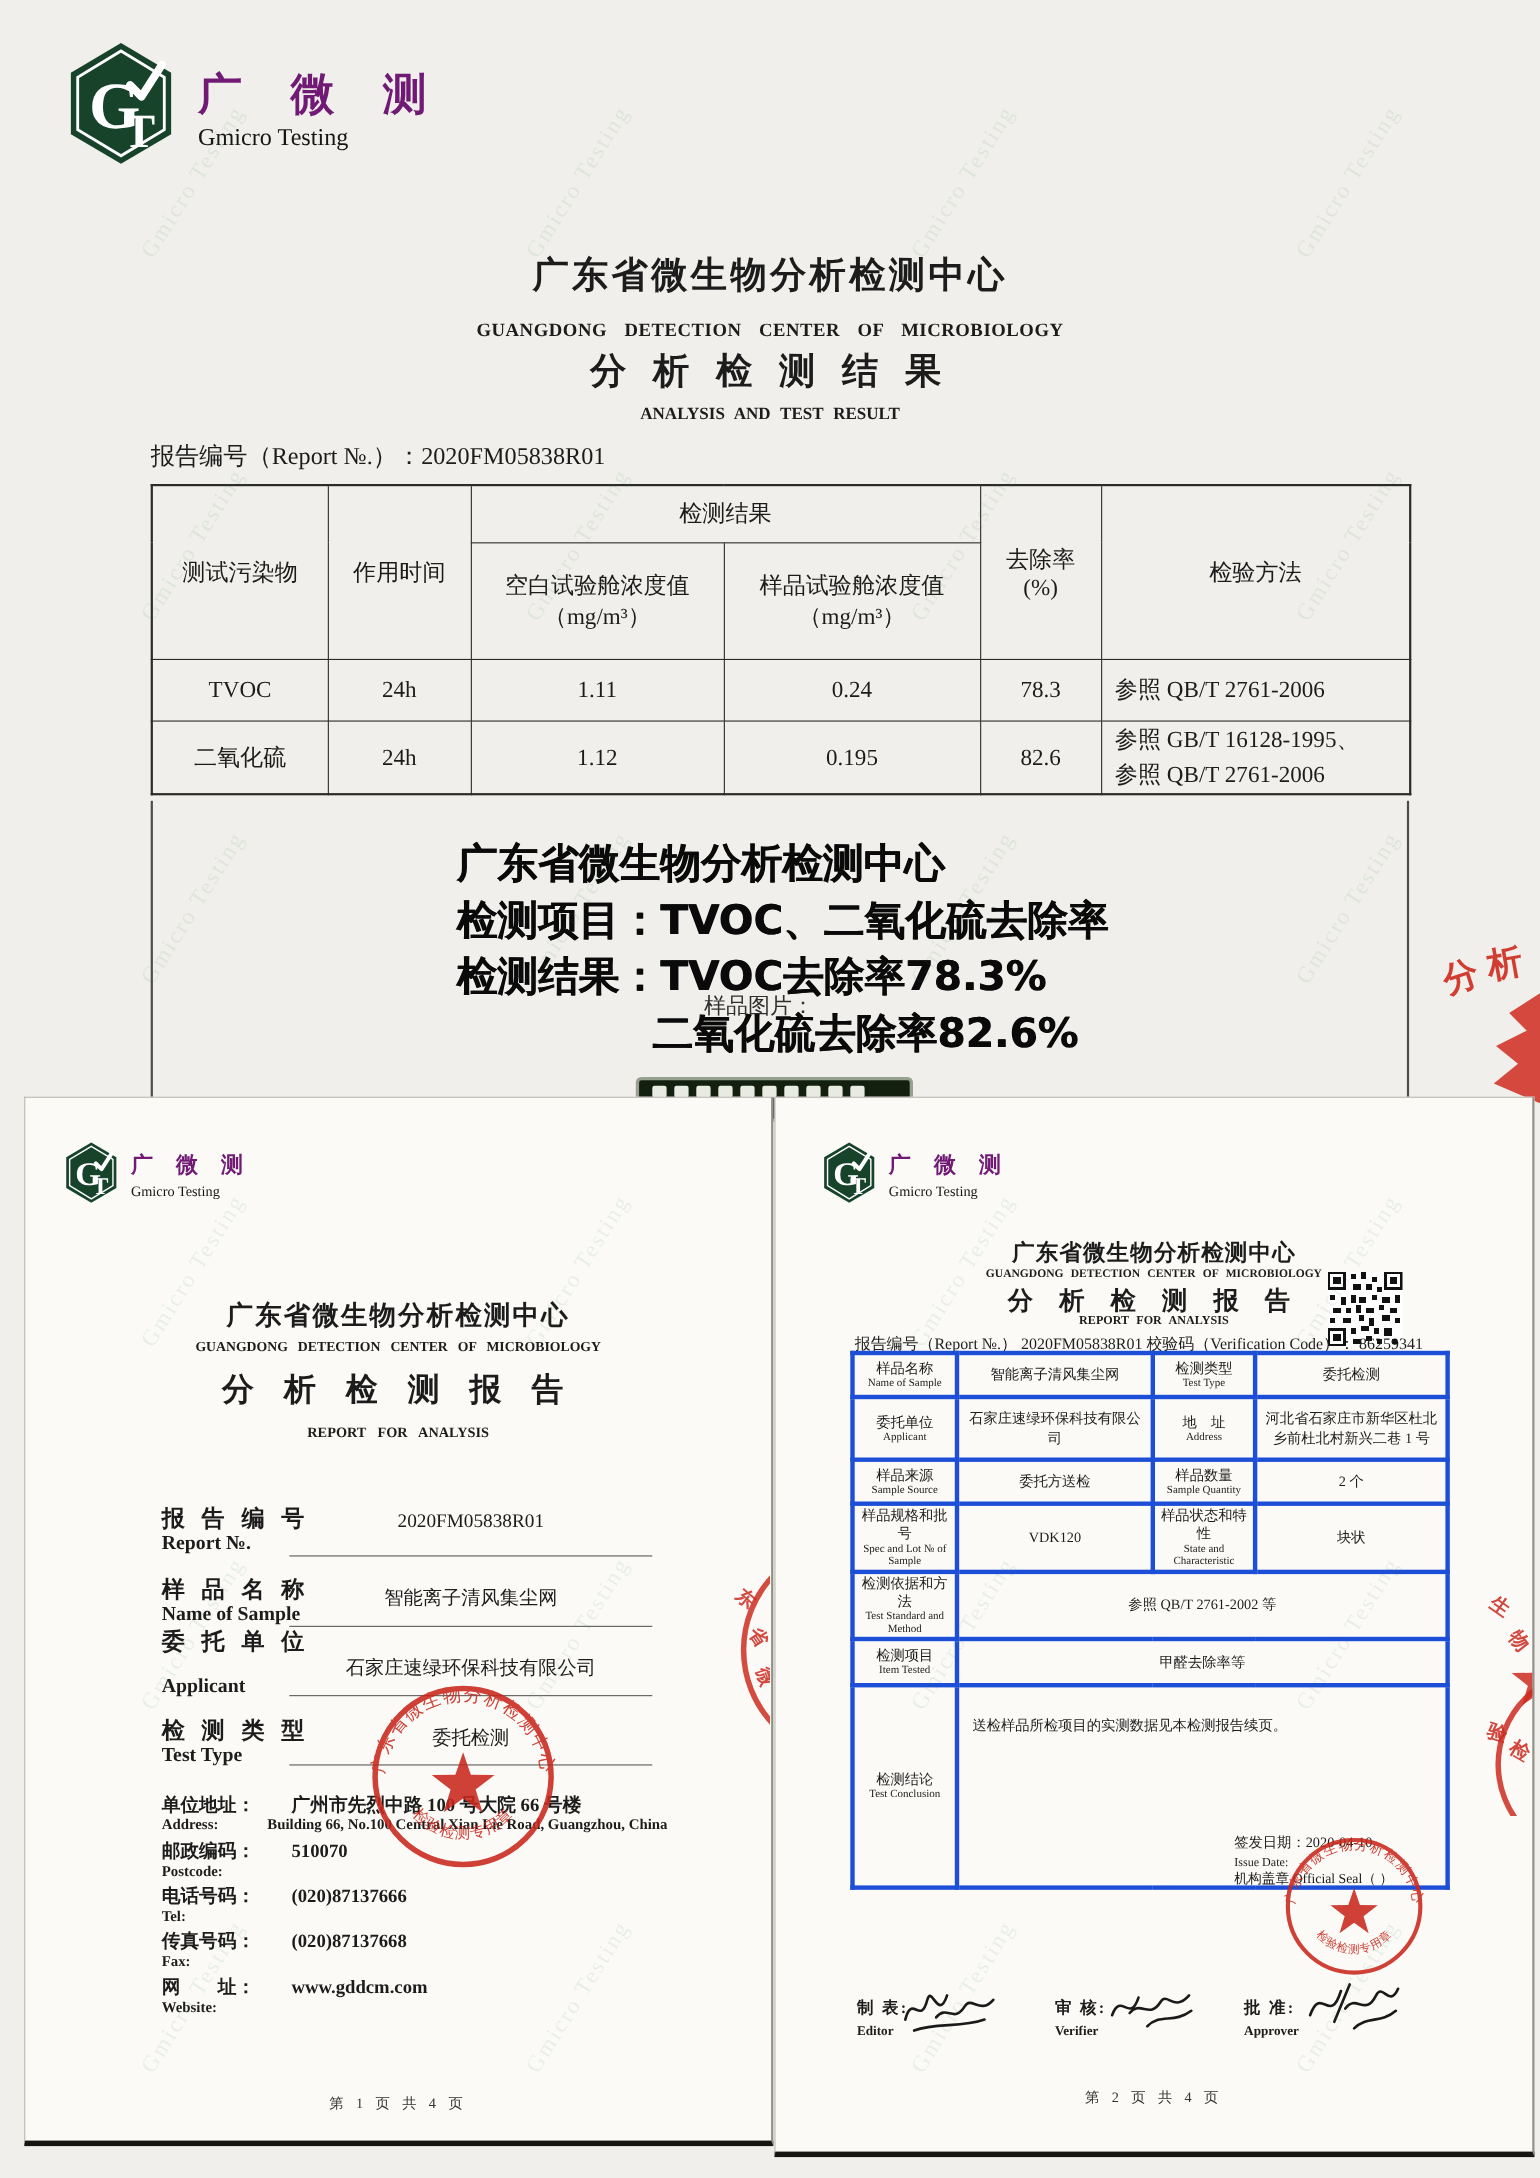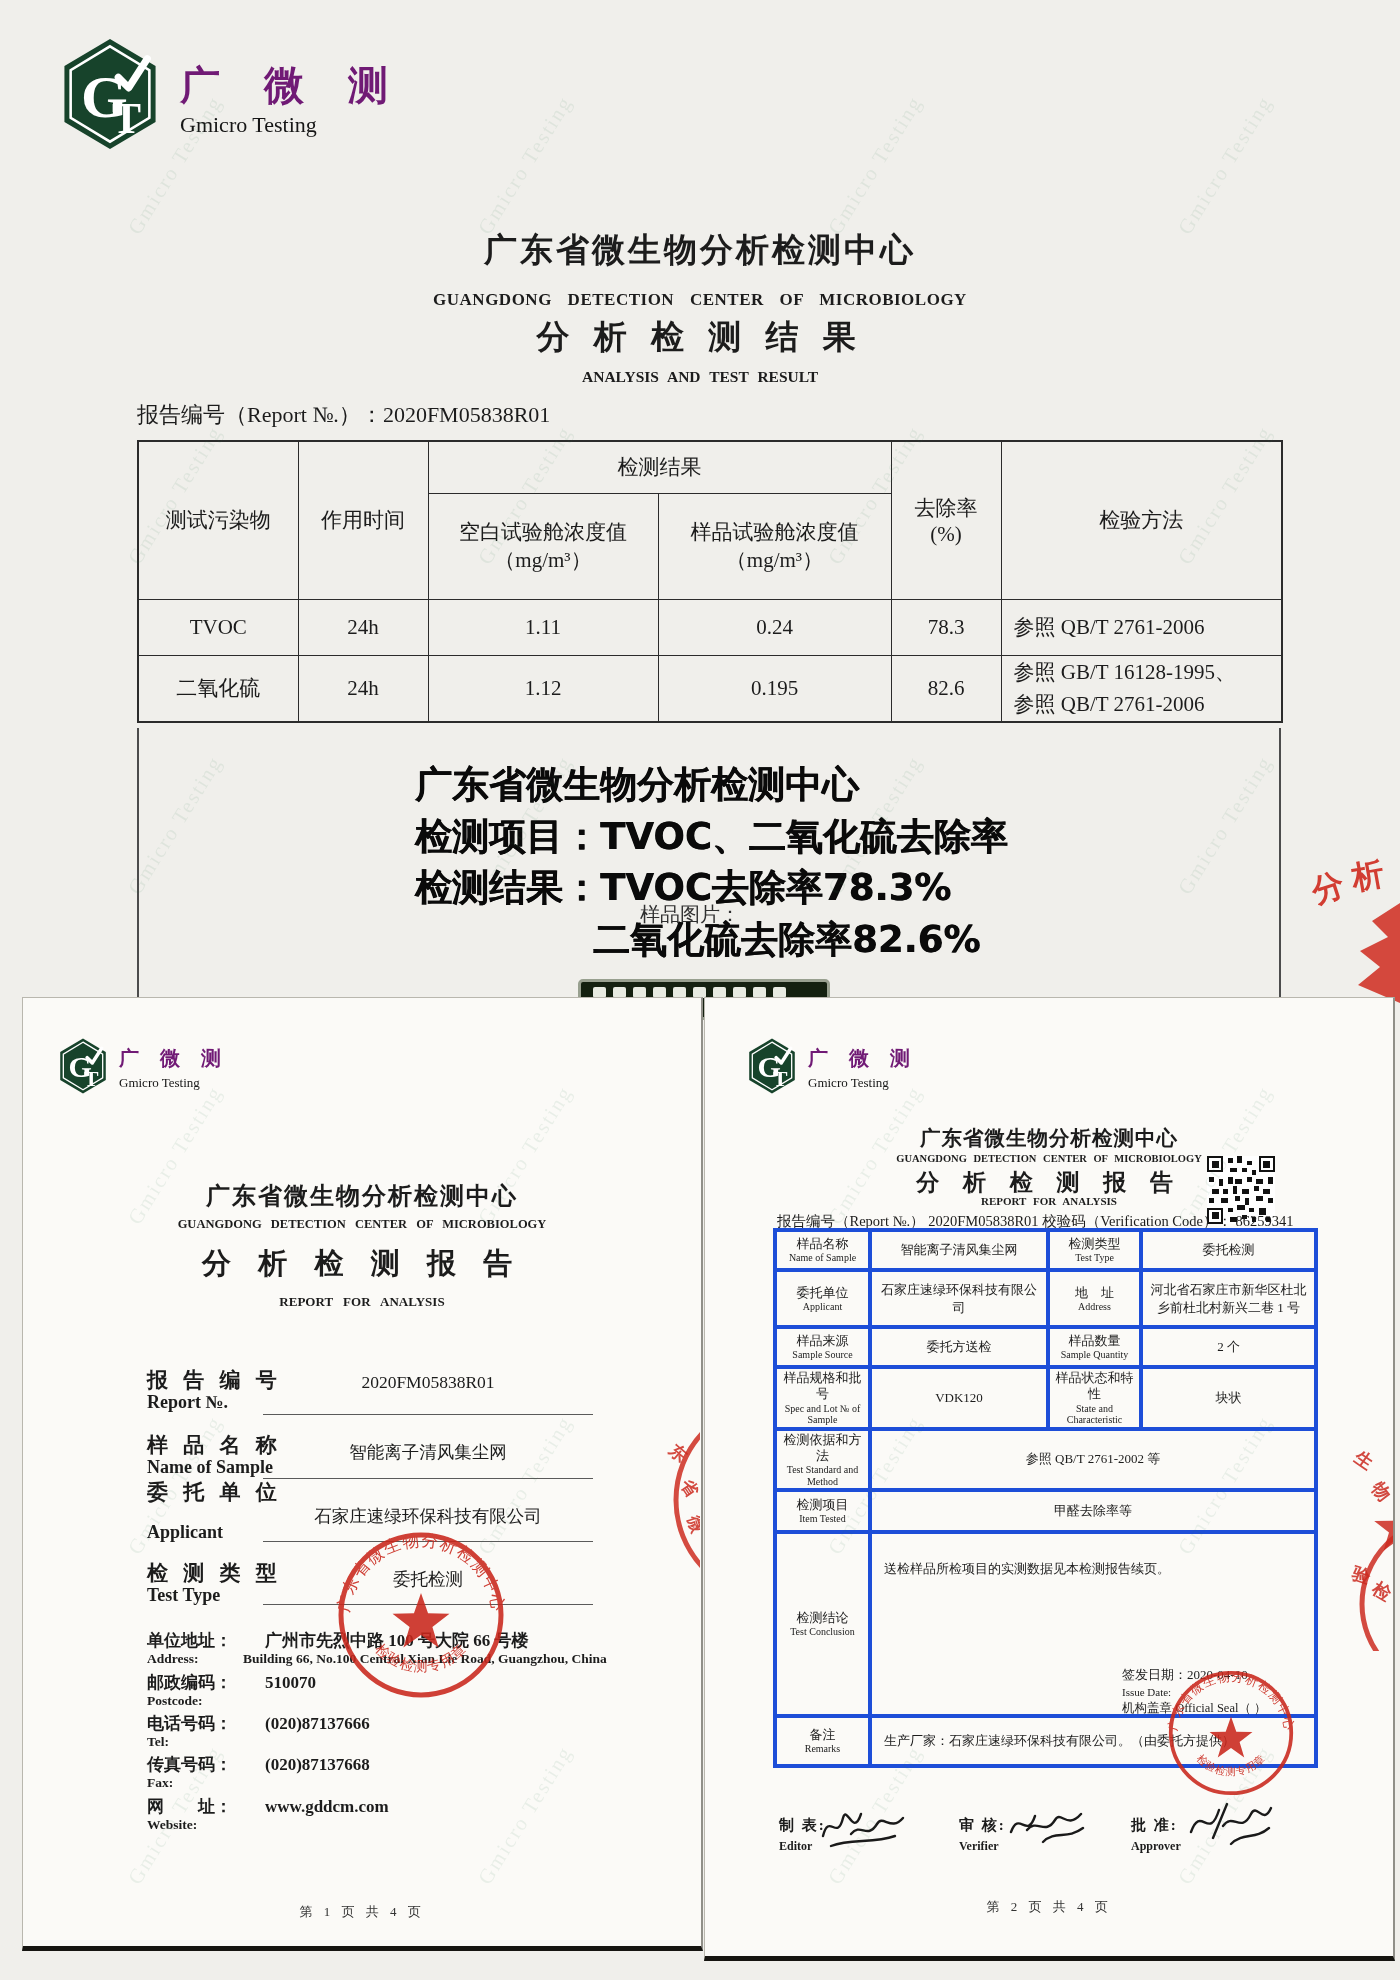--- a/index.html
+++ b/index.html
@@ -430,27 +430,20 @@
             </td>
         <td colspan="3" class="conc-cell">
           <div class="conc-text">送检样品所检项目的实测数据见本检测报告续页。</div>
           <div class="issue">
             <span>签发日期：</span><span>2020-04-10</span><br>
             <span class="e">Issue Date:</span>
           </div>
           <div class="seal-line">机构盖章 Official Seal（ ）</div>
         </td>
       </tr>
-      <tr style="height:50px">
-        <td class="cell-label">
-              <span class="c">备注</span>
-              <span class="e">Remarks</span>
-            </td>
-        <td colspan="3" class="remark-cell">生产厂家：石家庄速绿环保科技有限公司。（由委托方提供）</td>
-      </tr>
     </tbody>
       </table>
 
     <svg class="stamp" style="left:462px;top:671px;" width="128" height="128" viewBox="0 0 170 170">
       <defs>
         <path id="s2top" d="M 13,88 A 72,72 0 0 1 157,88"></path>
         <path id="s2bot" d="M 28,100 A 60,60 0 0 0 142,100"></path>
       </defs>
       <circle cx="85" cy="85" r="80" fill="none" stroke="#c9271c" stroke-width="5"></circle>
       <path d="M85,63 L92.05,83.3 L113.5,83.7 L96.4,96.9 L102.6,117.5 L85,105 L67.4,117.5 L73.6,96.9 L56.5,83.7 L77.95,83.3 Z" fill="#c9271c"></path>

